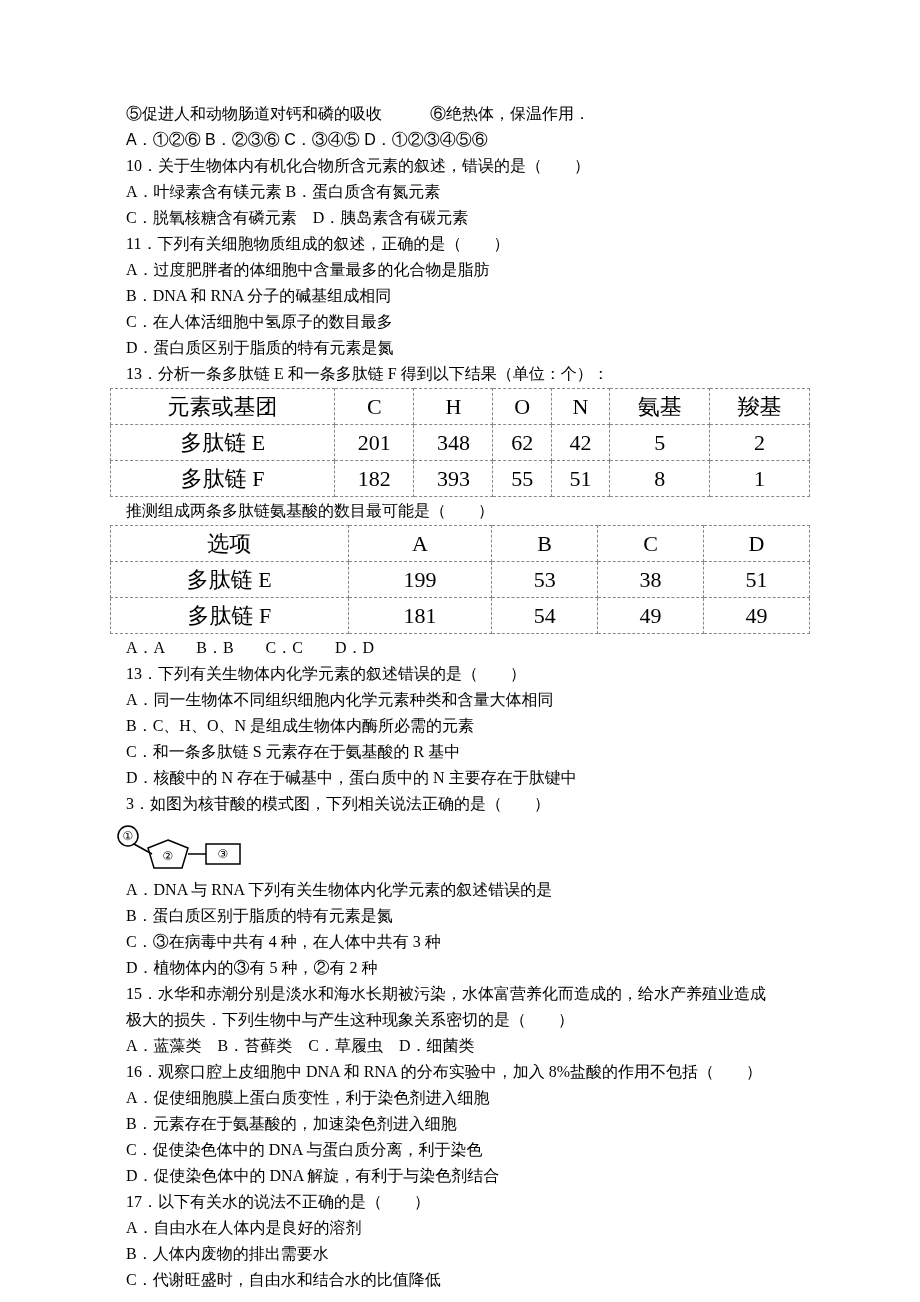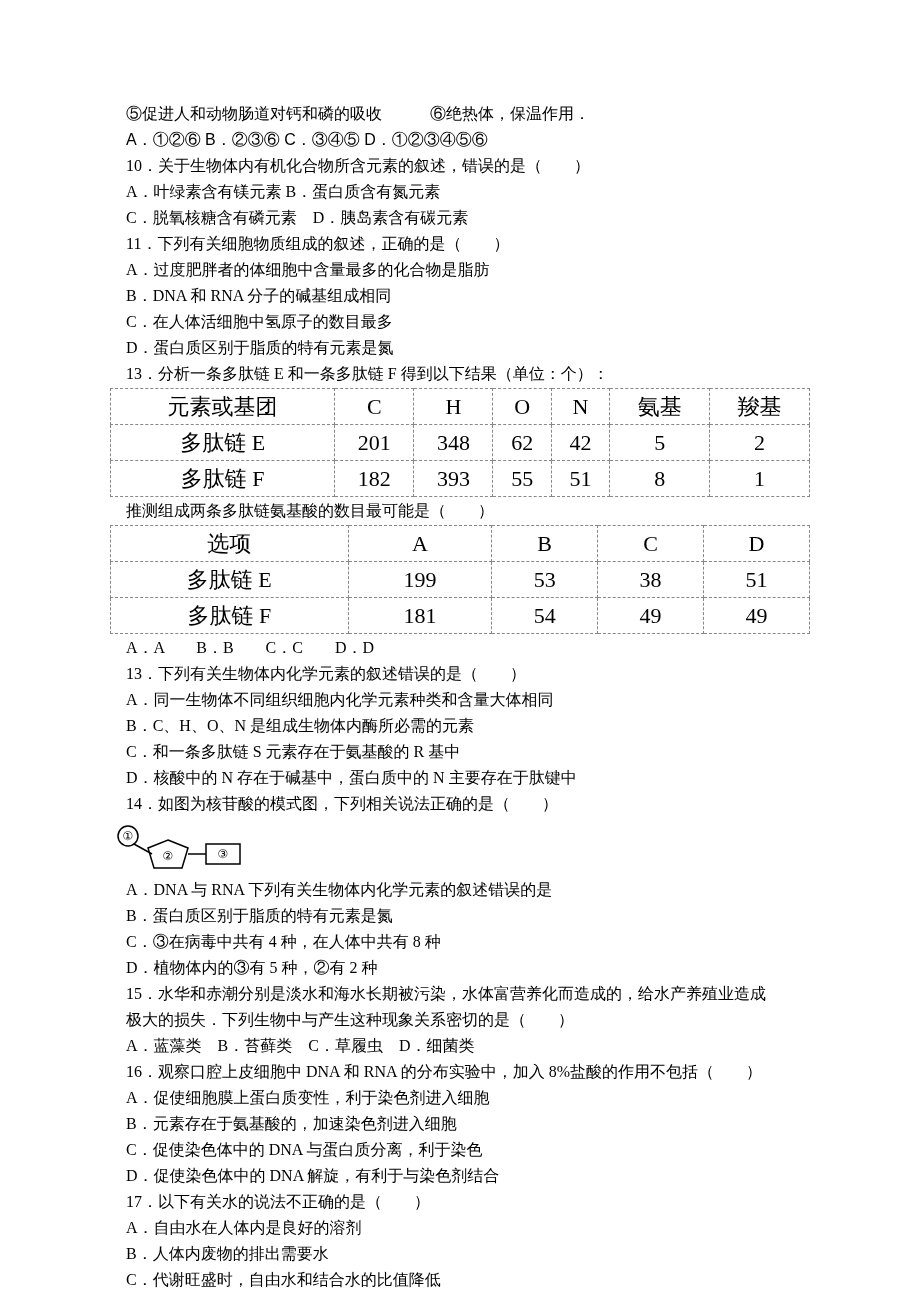--- a/index.html
+++ b/index.html
@@ -110,36 +110,36 @@
 </tbody>
   </table>
 <div class="line">A．A　　B．B　　C．C　　D．D</div>
 
 <div class="line">13．下列有关生物体内化学元素的叙述错误的是（　　）</div>
 <div class="line">A．同一生物体不同组织细胞内化学元素种类和含量大体相同</div>
 <div class="line">B．C、H、O、N 是组成生物体内酶所必需的元素</div>
 <div class="line">C．和一条多肽链 S 元素存在于氨基酸的 R 基中</div>
 <div class="line">D．核酸中的 N 存在于碱基中，蛋白质中的 N 主要存在于肽键中</div>
 
-<div class="line">14．如图为核苷酸的模式图，下列相关说法正确的是（　　）</div>
+<div class="line">3．如图为核苷酸的模式图，下列相关说法正确的是（　　）</div>
 <div class="diagram">
   <svg width="150" height="50" viewBox="0 0 150 50">
     <circle cx="18" cy="14" r="10" fill="none" stroke="#000" stroke-width="1.5"></circle>
     <text x="18" y="18" text-anchor="middle" font-size="12">①</text>
     <line x1="24" y1="22" x2="42" y2="32" stroke="#000" stroke-width="1.5"></line>
     <polygon points="58,18 78,26 72,46 44,46 38,26" fill="none" stroke="#000" stroke-width="1.5"></polygon>
     <text x="58" y="38" text-anchor="middle" font-size="12">②</text>
     <line x1="78" y1="32" x2="96" y2="32" stroke="#000" stroke-width="1.5"></line>
     <rect x="96" y="22" width="34" height="20" fill="none" stroke="#000" stroke-width="1.5"></rect>
     <text x="113" y="36" text-anchor="middle" font-size="12">③</text>
   </svg>
 </div>
 <div class="line">A．DNA 与 RNA 下列有关生物体内化学元素的叙述错误的是</div>
 <div class="line">B．蛋白质区别于脂质的特有元素是氮</div>
-<div class="line">C．③在病毒中共有 4 种，在人体中共有 8 种</div>
+<div class="line">C．③在病毒中共有 4 种，在人体中共有 3 种</div>
 <div class="line">D．植物体内的③有 5 种，②有 2 种</div>
 
 <div class="line">15．水华和赤潮分别是淡水和海水长期被污染，水体富营养化而造成的，给水产养殖业造成</div>
 <div class="line">极大的损失．下列生物中与产生这种现象关系密切的是（　　）</div>
 <div class="line">A．蓝藻类　B．苔藓类　C．草履虫　D．细菌类</div>
 
 <div class="line">16．观察口腔上皮细胞中 DNA 和 RNA 的分布实验中，加入 8%盐酸的作用不包括（　　）</div>
 <div class="line">A．促使细胞膜上蛋白质变性，利于染色剂进入细胞</div>
 <div class="line">B．元素存在于氨基酸的，加速染色剂进入细胞</div>
 <div class="line">C．促使染色体中的 DNA 与蛋白质分离，利于染色</div>

